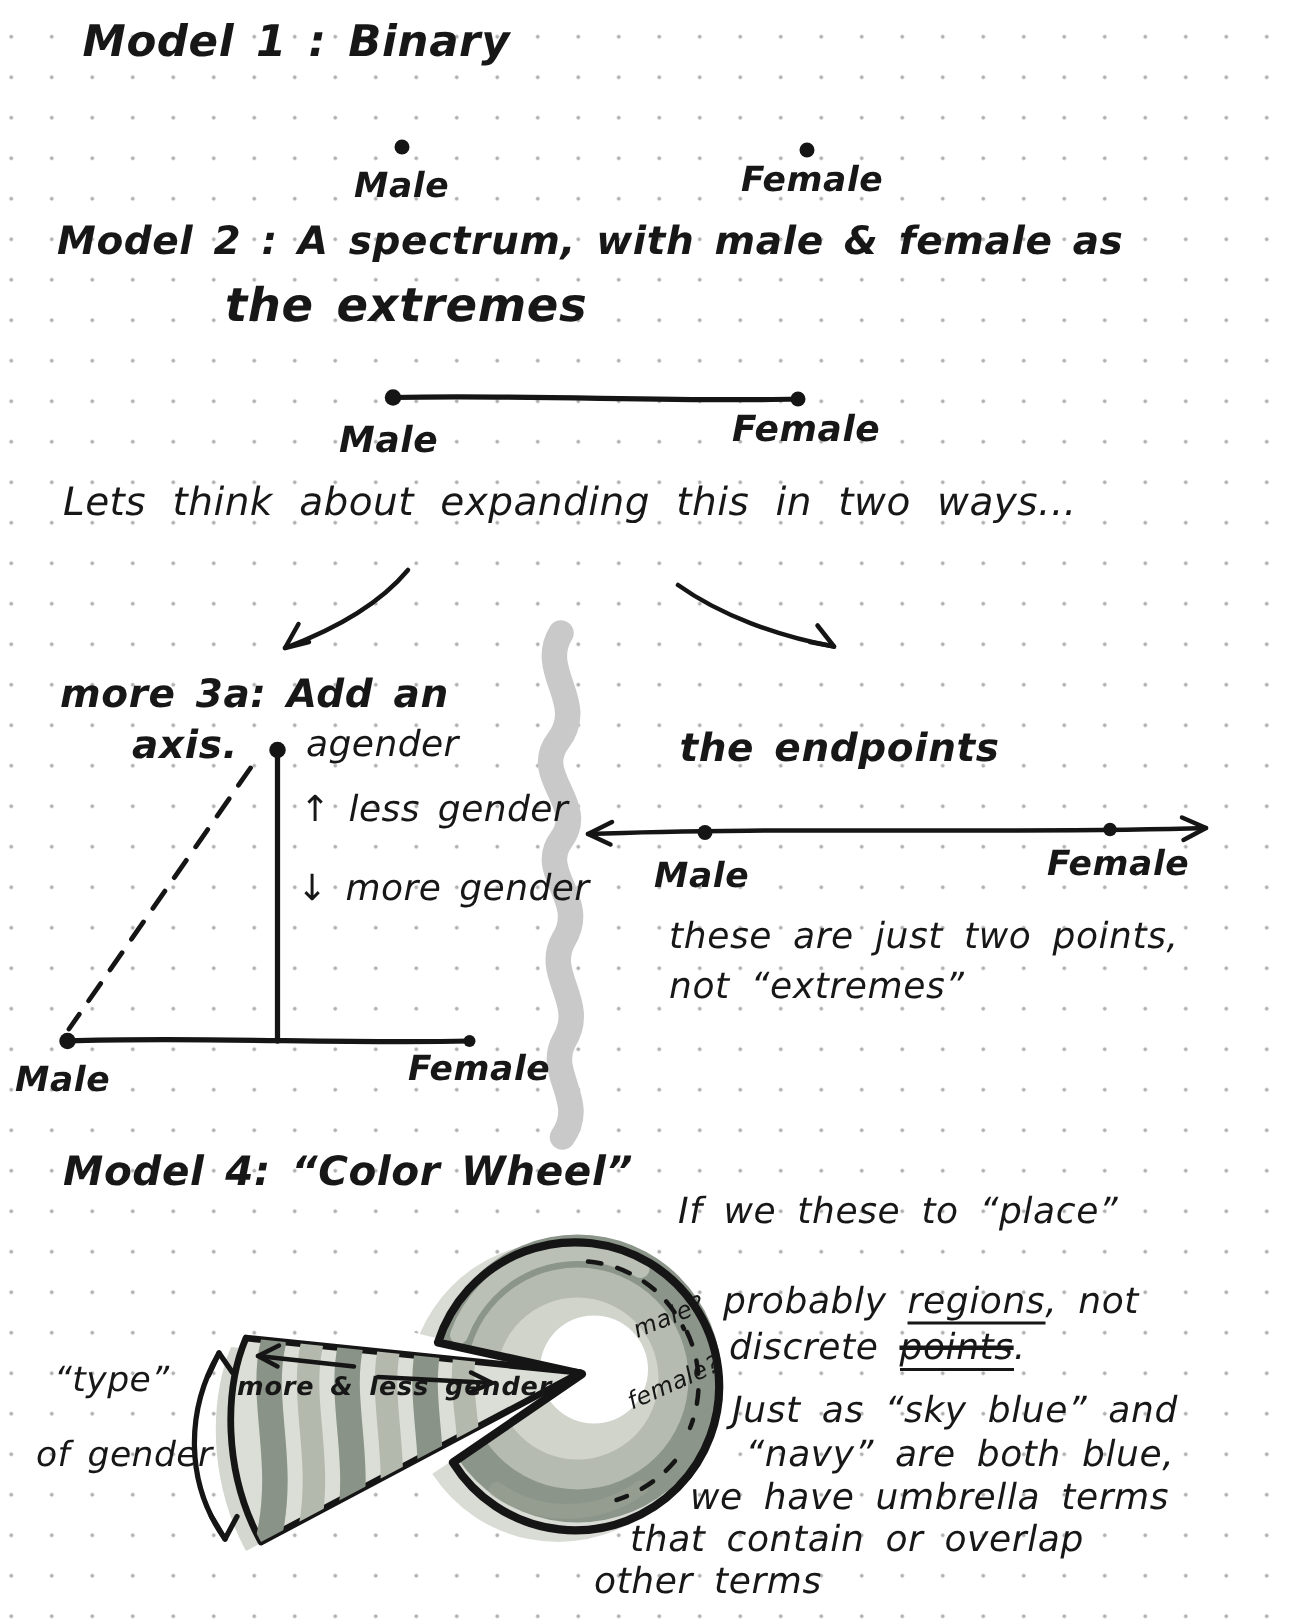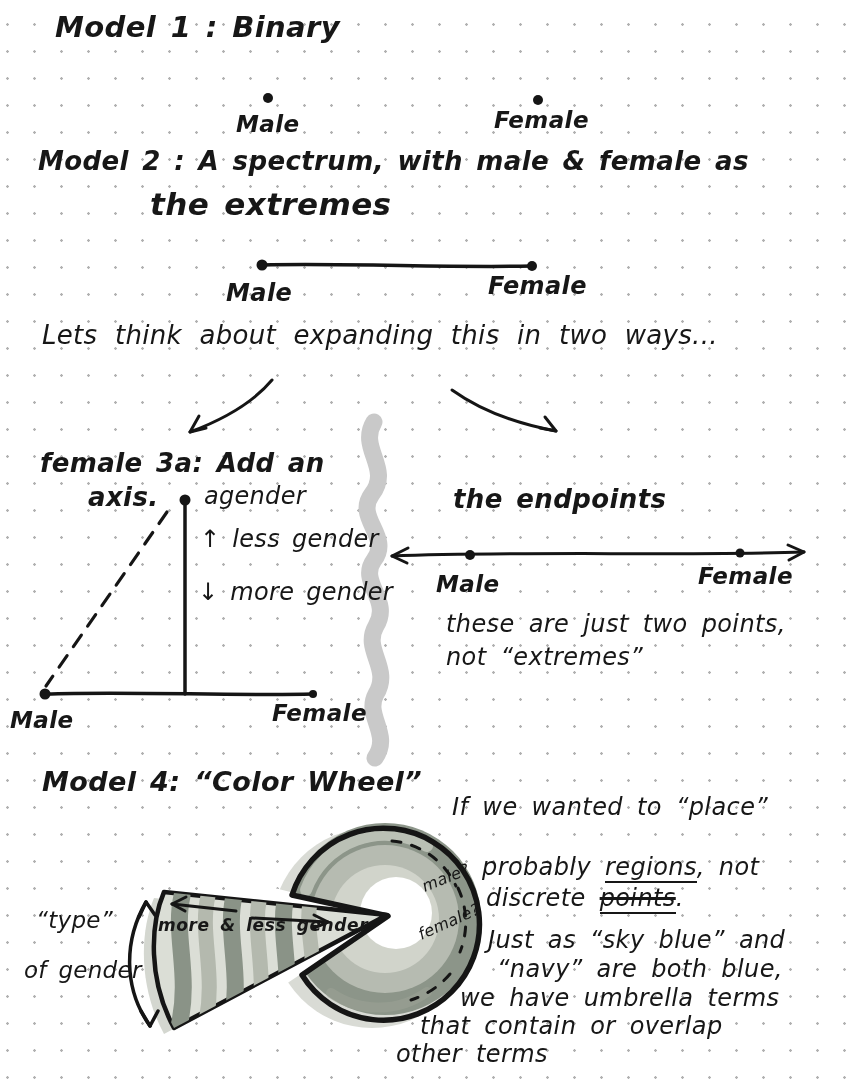--- a/index.html
+++ b/index.html
@@ -127,42 +127,42 @@
   <div class="hw title" style="left:236px;top:112px;font-size:23px">Male</div>
   <div class="hw title" style="left:494px;top:108px;font-size:23px">Female</div>
 
   <div class="hw title" style="left:38px;top:148px;font-size:26px">Model 2 : A spectrum, with male &amp; female as</div>
   <div class="hw title" style="left:150px;top:188px;font-size:31px">the extremes</div>
   <div class="hw title" style="left:226px;top:281px;font-size:24px">Male</div>
   <div class="hw title" style="left:488px;top:274px;font-size:24px">Female</div>
 
   <div class="hw" style="left:42px;top:322px;font-size:26px;word-spacing:9px">Lets think about expanding this in two ways...</div>
 
-  <div class="hw title" style="left:40px;top:450px;font-size:26px">female 3a: Add an</div>
+  <div class="hw title" style="left:40px;top:450px;font-size:26px">more 3a: Add an</div>
   <div class="hw title" style="left:88px;top:484px;font-size:26px">axis.</div>
   <div class="hw" style="left:204px;top:484px;font-size:24px">agender</div>
   <div class="hw" style="left:200px;top:527px;font-size:24px">↑ less gender</div>
   <div class="hw" style="left:198px;top:580px;font-size:24px">↓ more gender</div>
   <div class="hw title" style="left:10px;top:708px;font-size:23px">Male</div>
   <div class="hw title" style="left:272px;top:701px;font-size:23px">Female</div>
 
   <div class="hw title" style="left:453px;top:486px;font-size:26px">the endpoints</div>
   <div class="hw title" style="left:436px;top:572px;font-size:23px">Male</div>
   <div class="hw title" style="left:698px;top:564px;font-size:23px">Female</div>
   <div class="hw notes" style="left:446px;top:612px;font-size:24px">these are just two points,</div>
   <div class="hw notes" style="left:446px;top:645px;font-size:24px">not “extremes”</div>
 
   <div class="hw title" style="left:42px;top:768px;font-size:27px">Model 4: “Color Wheel”</div>
   <div class="hw" style="left:36px;top:908px;font-size:23px">“type”</div>
   <div class="hw" style="left:24px;top:958px;font-size:23px">of gender</div>
   <div class="hw title" style="left:158px;top:917px;font-size:17px;letter-spacing:.6px">more &amp; less gender</div>
   <div class="hw rot" style="left:420px;top:880px;font-size:16px;transform:rotate(-22deg)">male?</div>
   <div class="hw rot" style="left:416px;top:928px;font-size:16px;transform:rotate(-24deg)">female?</div>
 
-  <div class="hw notes" style="left:452px;top:795px;font-size:24px">If we wanted to “place”</div>
+  <div class="hw notes" style="left:452px;top:795px;font-size:24px">If we these to “place”</div>
   <div class="hw notes" style="left:482px;top:855px;font-size:24px"><span>probably </span><span class="ul">regions</span><span>, not</span></div>
   <div class="hw notes" style="left:486px;top:886px;font-size:24px"><span>discrete </span><span class="strike ul">points</span><span>.</span></div>
 
   <div class="hw notes" style="left:488px;top:928px;font-size:24px">Just as “sky blue” and</div>
   <div class="hw notes" style="left:460px;top:986px;font-size:24px">we have umbrella terms</div>
   <div class="hw notes" style="left:497px;top:957px;font-size:24px">“navy” are both blue,</div>
   <div class="hw notes" style="left:420px;top:1014px;font-size:24px">that contain or overlap</div>
   <div class="hw notes" style="left:396px;top:1042px;font-size:24px">other terms</div>
 
 </div>

